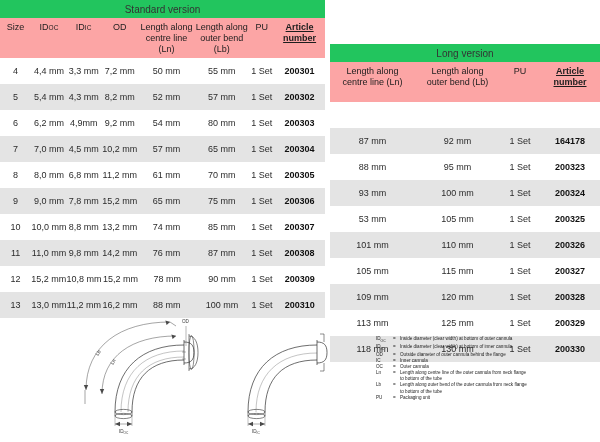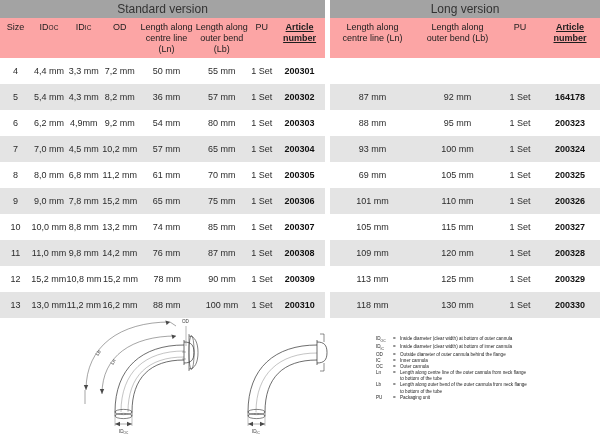--- a/index.html
+++ b/index.html
@@ -9,27 +9,27 @@
     font-family:"Liberation Sans",sans-serif;
     color:#2b2b2b;
     overflow:hidden;
     position:relative;
   }
   .sheet{position:relative;width:600px;height:442px;}
 
   
   .tbl{position:absolute;top:0;}
   .tbl.std{left:0;width:325px;}
-  .tbl.long{left:330px;width:270px;}
+  .tbl.long{left:330px;width:270px;margin-top:44px;}
 
   .band{
-    background:#a3a3a3;
+    background:#22c55e;
     height:18px;
     display:flex;align-items:center;justify-content:center;
-    font-size:12px;color:#333;
+    font-size:10px;color:#333;
   }
   .headrow{
     background:#fca5a5;
     height:40px;
     display:flex;align-items:flex-start;
     padding-top:4px;
     box-sizing:border-box;
   }
   .hcell{
     font-size:9px;line-height:11px;
@@ -125,21 +125,21 @@
           <div class="cell c-ln">50 mm</div>
           <div class="cell c-lb">55 mm</div>
           <div class="cell c-pu">1 Set</div>
           <div class="cell c-art art">200301</div>
         </div>
         <div class="row even">
           <div class="cell c-size">5</div>
           <div class="cell c-idoc">5,4 mm</div>
           <div class="cell c-idic">4,3 mm</div>
           <div class="cell c-od">8,2 mm</div>
-          <div class="cell c-ln">36 mm</div>
+          <div class="cell c-ln">52 mm</div>
           <div class="cell c-lb">57 mm</div>
           <div class="cell c-pu">1 Set</div>
           <div class="cell c-art art">200302</div>
         </div>
         <div class="row odd">
           <div class="cell c-size">6</div>
           <div class="cell c-idoc">6,2 mm</div>
           <div class="cell c-idic">4,9mm</div>
           <div class="cell c-od">9,2 mm</div>
           <div class="cell c-ln">54 mm</div>
@@ -253,21 +253,21 @@
           <div class="cell l-pu">1 Set</div>
           <div class="cell l-art art">200323</div>
         </div>
         <div class="row even">
           <div class="cell l-ln">93 mm</div>
           <div class="cell l-lb">100 mm</div>
           <div class="cell l-pu">1 Set</div>
           <div class="cell l-art art">200324</div>
         </div>
         <div class="row odd">
-          <div class="cell l-ln">69 mm</div>
+          <div class="cell l-ln">53 mm</div>
           <div class="cell l-lb">105 mm</div>
           <div class="cell l-pu">1 Set</div>
           <div class="cell l-art art">200325</div>
         </div>
         <div class="row even">
           <div class="cell l-ln">101 mm</div>
           <div class="cell l-lb">110 mm</div>
           <div class="cell l-pu">1 Set</div>
           <div class="cell l-art art">200326</div>
         </div>

